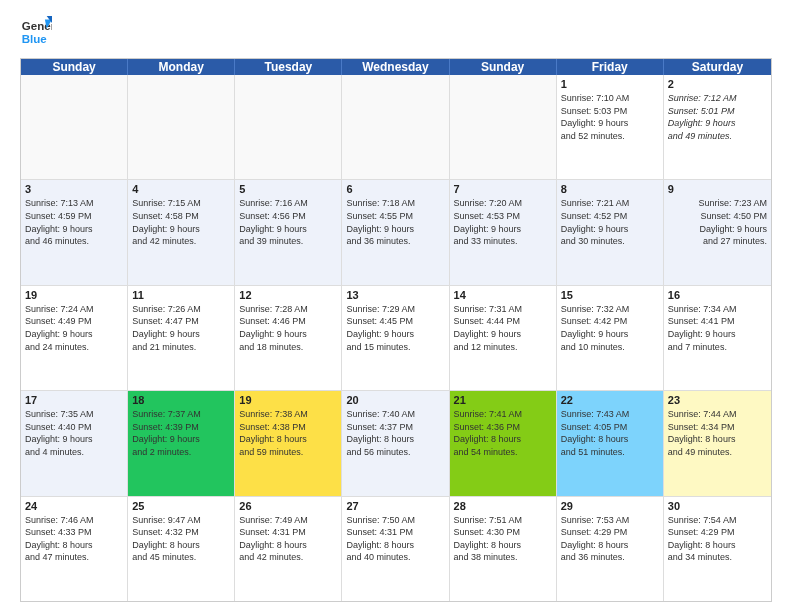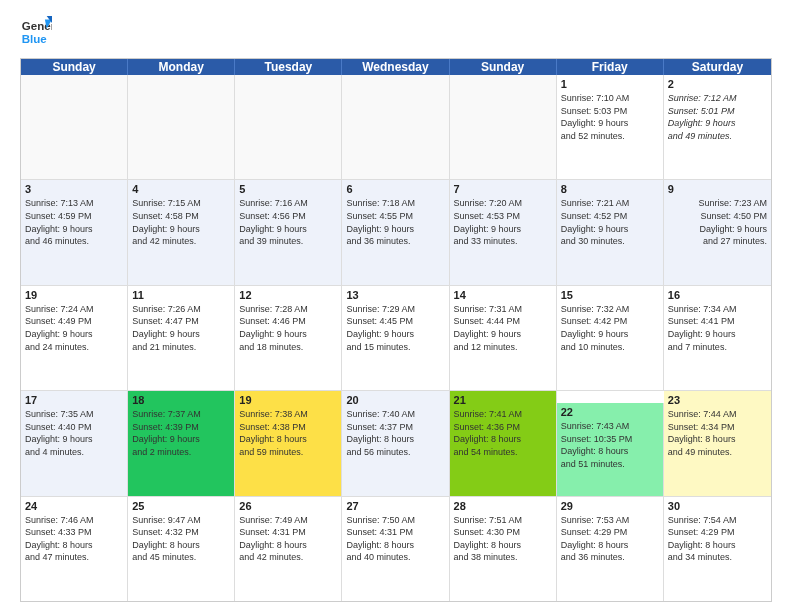--- a/index.html
+++ b/index.html
@@ -292,24 +292,24 @@
 Daylight: 8 hours
 and 56 minutes.</div>
           </div>
           <div class="cal-cell alt-row" style="background: #84cc16;">
             <div class="day-number">21</div>
             <div class="day-info" style="white-space: pre-line;">Sunrise: 7:41 AM
 Sunset: 4:36 PM
 Daylight: 8 hours
 and 54 minutes.</div>
           </div>
-          <div class="cal-cell alt-row" style="background: #86efac; margin-top: 12px;">
+          <div class="cal-cell alt-row" style="background: #7dd3fc;">
             <div class="day-number">22</div>
             <div class="day-info" style="white-space: pre-line;">Sunrise: 7:43 AM
-Sunset: 10:35 PM
+Sunset: 4:05 PM
 Daylight: 8 hours
 and 51 minutes.</div>
           </div>
           <div class="cal-cell alt-row" style="background: #fef9c3;">
             <div class="day-number">23</div>
             <div class="day-info" style="white-space: pre-line;">Sunrise: 7:44 AM
 Sunset: 4:34 PM
 Daylight: 8 hours
 and 49 minutes.</div>
           </div>

